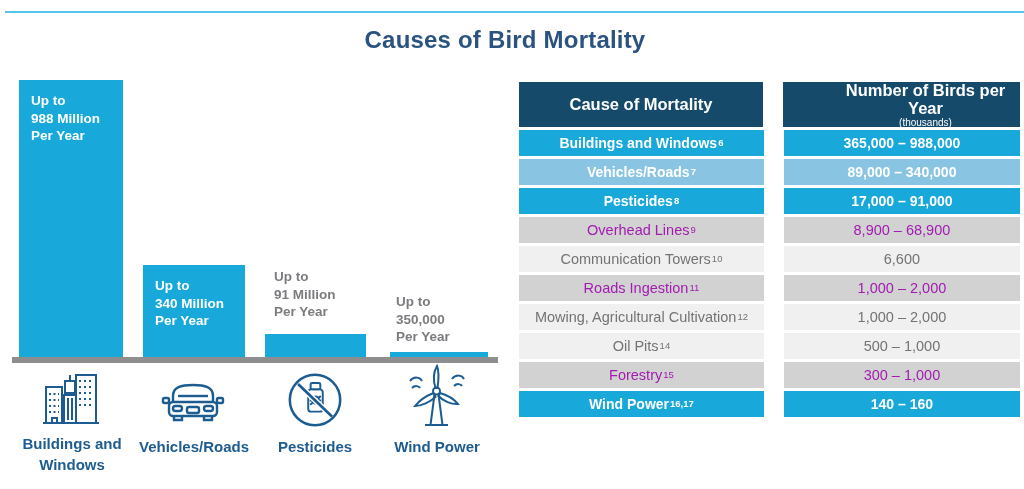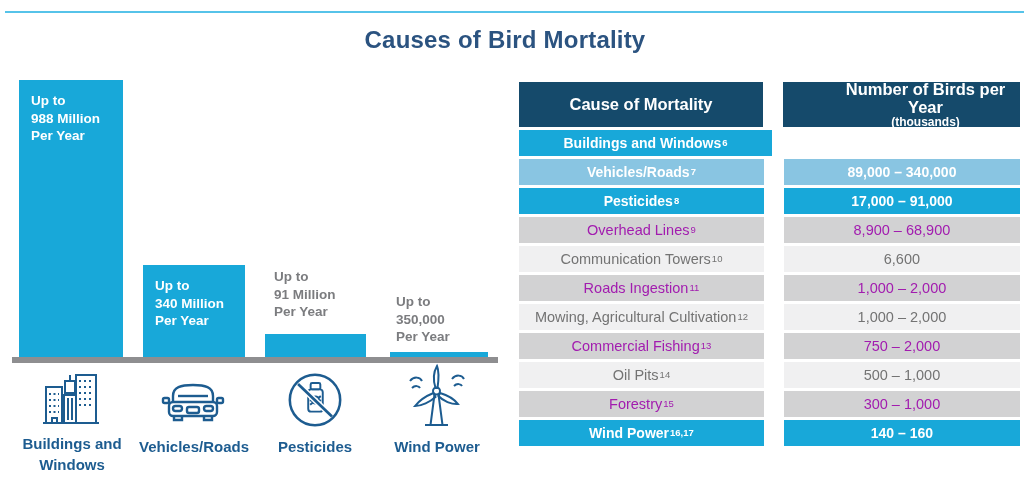--- a/index.html
+++ b/index.html
@@ -39,21 +39,21 @@
   .cl3 { left:249px; }
   .cl4 { left:371px; }
 
   
   .btable { position:absolute; left:519px; top:82px; width:501px; }
   .trow { display:flex; gap:20px; }
   .thead { height:45px; }
   .thead .tcell { background:#154a6b; color:#fff; }
   .th1 { font-size:16.5px; font-weight:bold; }
   .th2 { font-size:16.5px; font-weight:bold; flex-direction:column; line-height:1.1;padding-left:48px; }
-  .th2 .sub { font-size:12px; font-weight:bold; }
+  .th2 .sub { font-size:10px; font-weight:normal; }
   .drow { height:26px; margin-top:3px; }
   .tcell { display:flex; align-items:center; justify-content:center; text-align:center; }
   .c1 { width:253px; }
   .c2 { width:244px; }
   .cyan .tcell      { background:#18a8d9; color:#fff; font-weight:bold; font-size:14px; }
   .lightblue .tcell { background:#89c5e2; color:#fff; font-weight:bold; font-size:14px; }
   .graydark .tcell  { background:#d2d2d3; color:#a21caf; font-size:14.5px; }
   .graylight .tcell { background:#f0f0f1; color:#737373; font-size:14.5px; }
   sup { font-size:9.5px; line-height:0; margin-left:1px; }
 </style>
@@ -167,20 +167,21 @@
       <span>Number of Birds per Year</span>
       <span class="sub">(thousands)</span>
     </div>
   </div>
 
   <div class="trow drow cyan">
     <div class="tcell c1">
         <span>Buildings and Windows</span>
         <sup>6</sup>
       </div>
+    <div class="tcell c2">365,000 – 988,000</div>
   </div>
   <div class="trow drow lightblue">
     <div class="tcell c1">
         <span>Vehicles/Roads</span>
         <sup>7</sup>
       </div>
     <div class="tcell c2">89,000 – 340,000</div>
   </div>
   <div class="trow drow cyan">
     <div class="tcell c1">
@@ -210,27 +211,20 @@
       </div>
     <div class="tcell c2">1,000 – 2,000</div>
   </div>
   <div class="trow drow graylight">
     <div class="tcell c1">
         <span>Mowing, Agricultural Cultivation</span>
         <sup>12</sup>
       </div>
     <div class="tcell c2">1,000 – 2,000</div>
   </div>
-  <div class="trow drow graydark">
-    <div class="tcell c1">
-        <span>Commercial Fishing</span>
-        <sup>13</sup>
-      </div>
-    <div class="tcell c2">750 – 2,000</div>
-  </div>
   <div class="trow drow graylight">
     <div class="tcell c1">
         <span>Oil Pits</span>
         <sup>14</sup>
       </div>
     <div class="tcell c2">500 – 1,000</div>
   </div>
   <div class="trow drow graydark">
     <div class="tcell c1">
         <span>Forestry</span>

